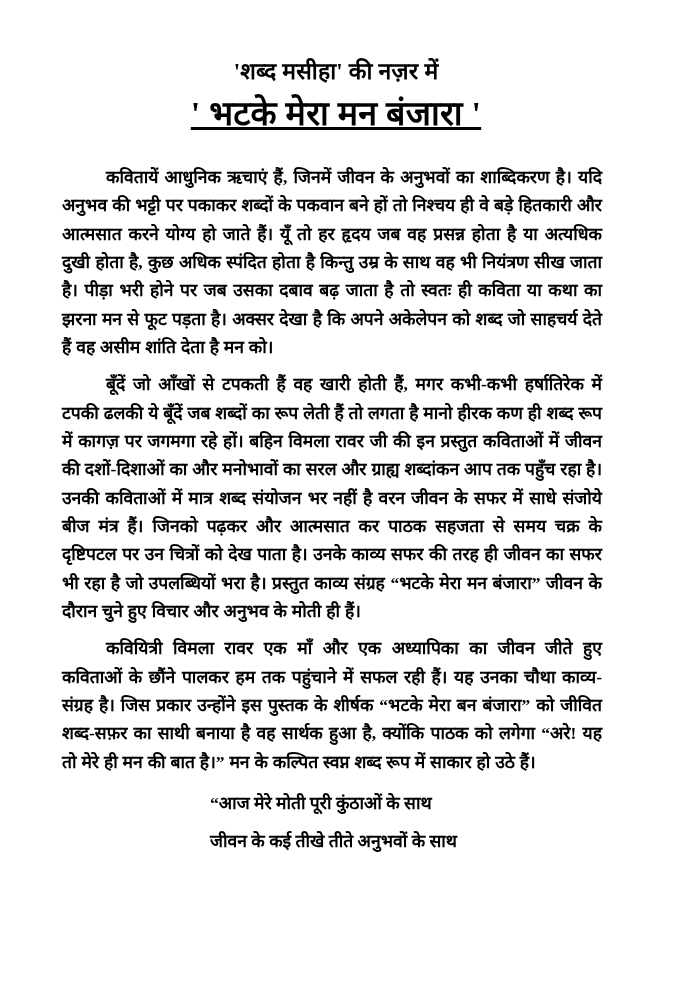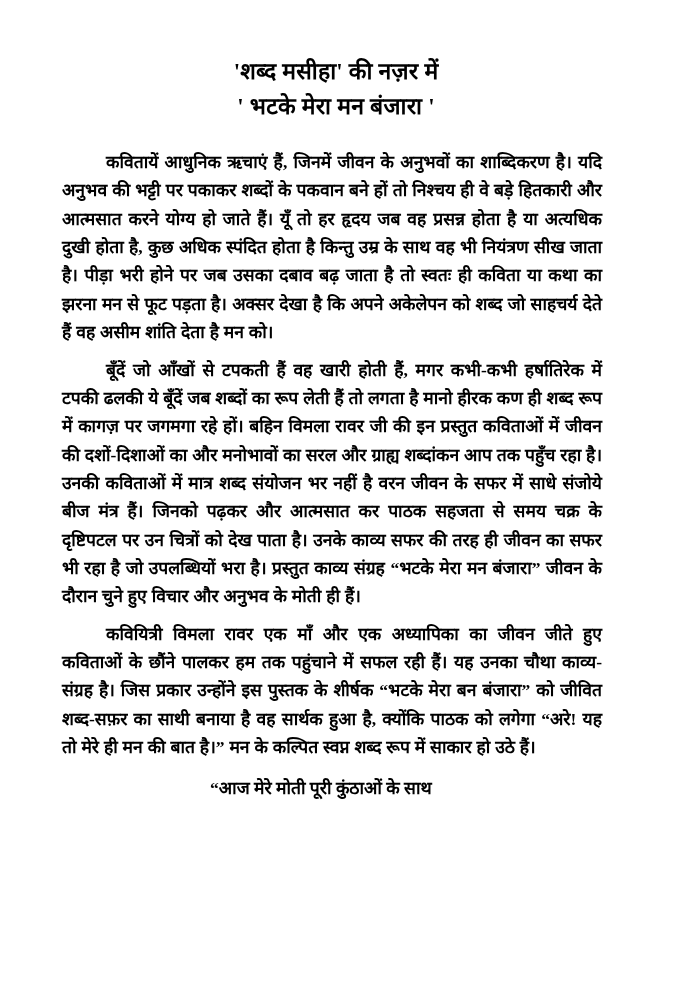--- a/index.html
+++ b/index.html
@@ -26,24 +26,25 @@
     margin: 0 0 26px 0;
   }
   .title-line-1 {
     font-size: 23px;
     font-weight: bold;
     letter-spacing: 0.2px;
     line-height: 1.35;
     margin-bottom: 4px;
   }
   .title-line-2 {
-    font-size: 23px;
+    font-size: 34px;
     font-weight: bold;
     letter-spacing: 0.2px;
     line-height: 1.35;
+    text-decoration: underline;
   }
   .body-text p {
     font-size: 17.5px;
     font-weight: bold;
     line-height: 1.62;
     text-align: justify;
     text-justify: inter-word;
     margin: 0 8px 9px 0;
     text-indent: 44px;
     word-spacing: 0.5px;
@@ -71,15 +72,16 @@
   </div>
 
   <div class="body-text">
     <p>कवितायें आधुनिक ऋचाएं हैं, जिनमें जीवन के अनुभवों का शाब्दिकरण है। यदि अनुभव की भट्टी पर पकाकर शब्दों के पकवान बने हों तो निश्चय ही वे बड़े हितकारी और आत्मसात करने योग्य हो जाते हैं। यूँ तो हर हृदय जब वह प्रसन्न होता है या अत्यधिक दुखी होता है, कुछ अधिक स्पंदित होता है किन्तु उम्र के साथ वह भी नियंत्रण सीख जाता है। पीड़ा भरी होने पर जब उसका दबाव बढ़ जाता है तो स्वतः ही कविता या कथा का झरना मन से फूट पड़ता है। अक्सर देखा है कि अपने अकेलेपन को शब्द जो साहचर्य देते हैं वह असीम शांति देता है मन को।</p>
     <p>बूँदें जो आँखों से टपकती हैं वह खारी होती हैं, मगर कभी-कभी हर्षातिरेक में टपकी ढलकी ये बूँदें जब शब्दों का रूप लेती हैं तो लगता है मानो हीरक कण ही शब्द रूप में कागज़ पर जगमगा रहे हों। बहिन विमला रावर जी की इन प्रस्तुत कविताओं में जीवन की दशों-दिशाओं का और मनोभावों का सरल और ग्राह्य शब्दांकन आप तक पहुँच रहा है। उनकी कविताओं में मात्र शब्द संयोजन भर नहीं है वरन जीवन के सफर में साधे संजोये बीज मंत्र हैं। जिनको पढ़कर और आत्मसात कर पाठक सहजता से समय चक्र के दृष्टिपटल पर उन चित्रों को देख पाता है। उनके काव्य सफर की तरह ही जीवन का सफर भी रहा है जो उपलब्धियों भरा है। प्रस्तुत काव्य संग्रह “भटके मेरा मन बंजारा” जीवन के दौरान चुने हुए विचार और अनुभव के मोती ही हैं।</p>
     <p>कवियित्री विमला रावर एक माँ और एक अध्यापिका का जीवन जीते हुए कविताओं के छौंने पालकर हम तक पहुंचाने में सफल रही हैं। यह उनका चौथा काव्य-संग्रह है। जिस प्रकार उन्होंने इस पुस्तक के शीर्षक “भटके मेरा बन बंजारा” को जीवित शब्द-सफ़र का साथी बनाया है वह सार्थक हुआ है, क्योंकि पाठक को लगेगा “अरे! यह तो मेरे ही मन की बात है।” मन के कल्पित स्वप्न शब्द रूप में साकार हो उठे हैं।</p>
   </div>
 
   <div class="verse">
     <div class="verse-line">“आज मेरे मोती पूरी कुंठाओं के साथ</div>
+    <div class="verse-line">जीवन के कई तीखे तीते अनुभवों के साथ</div>
   </div>
 
 </div>
 
 </body></html>

